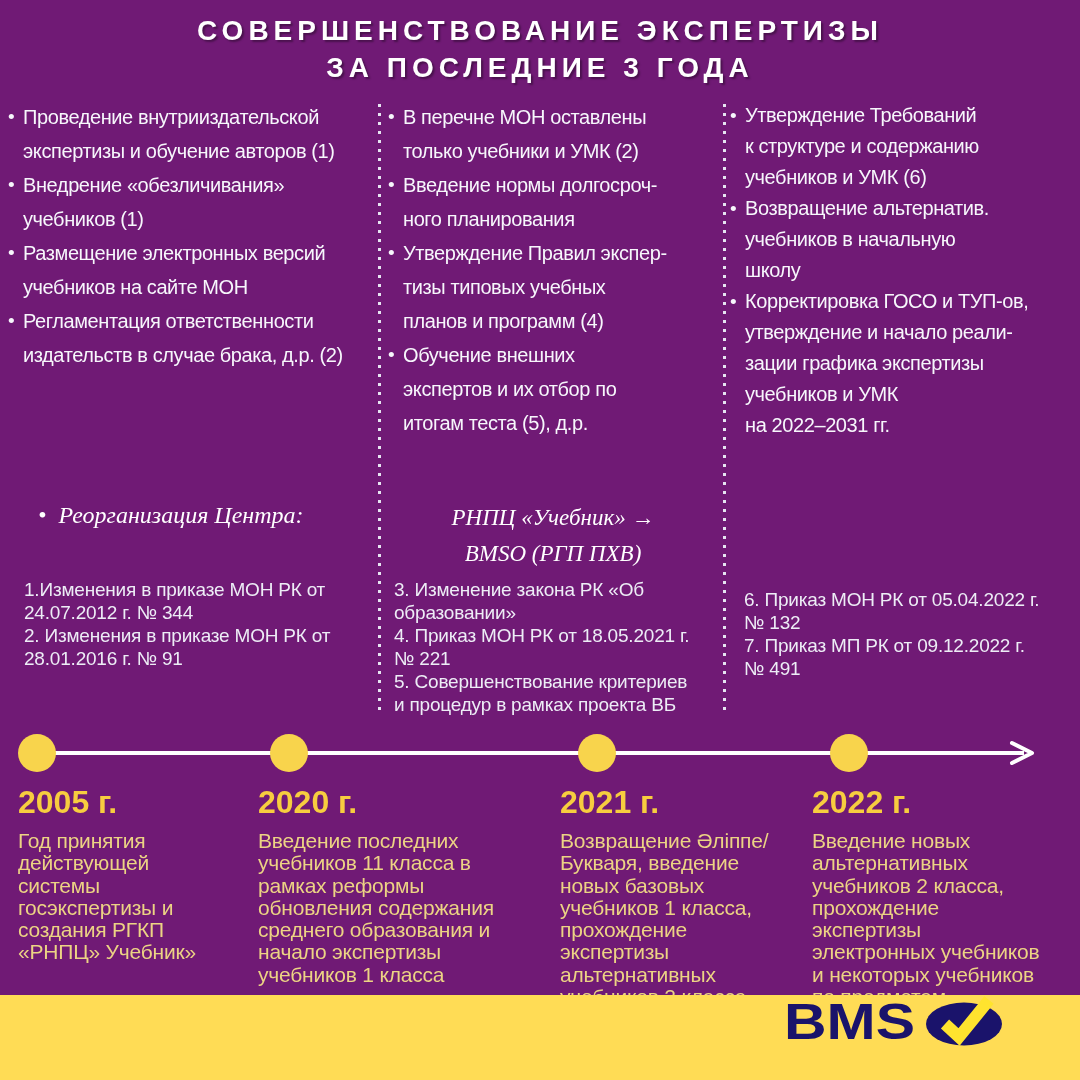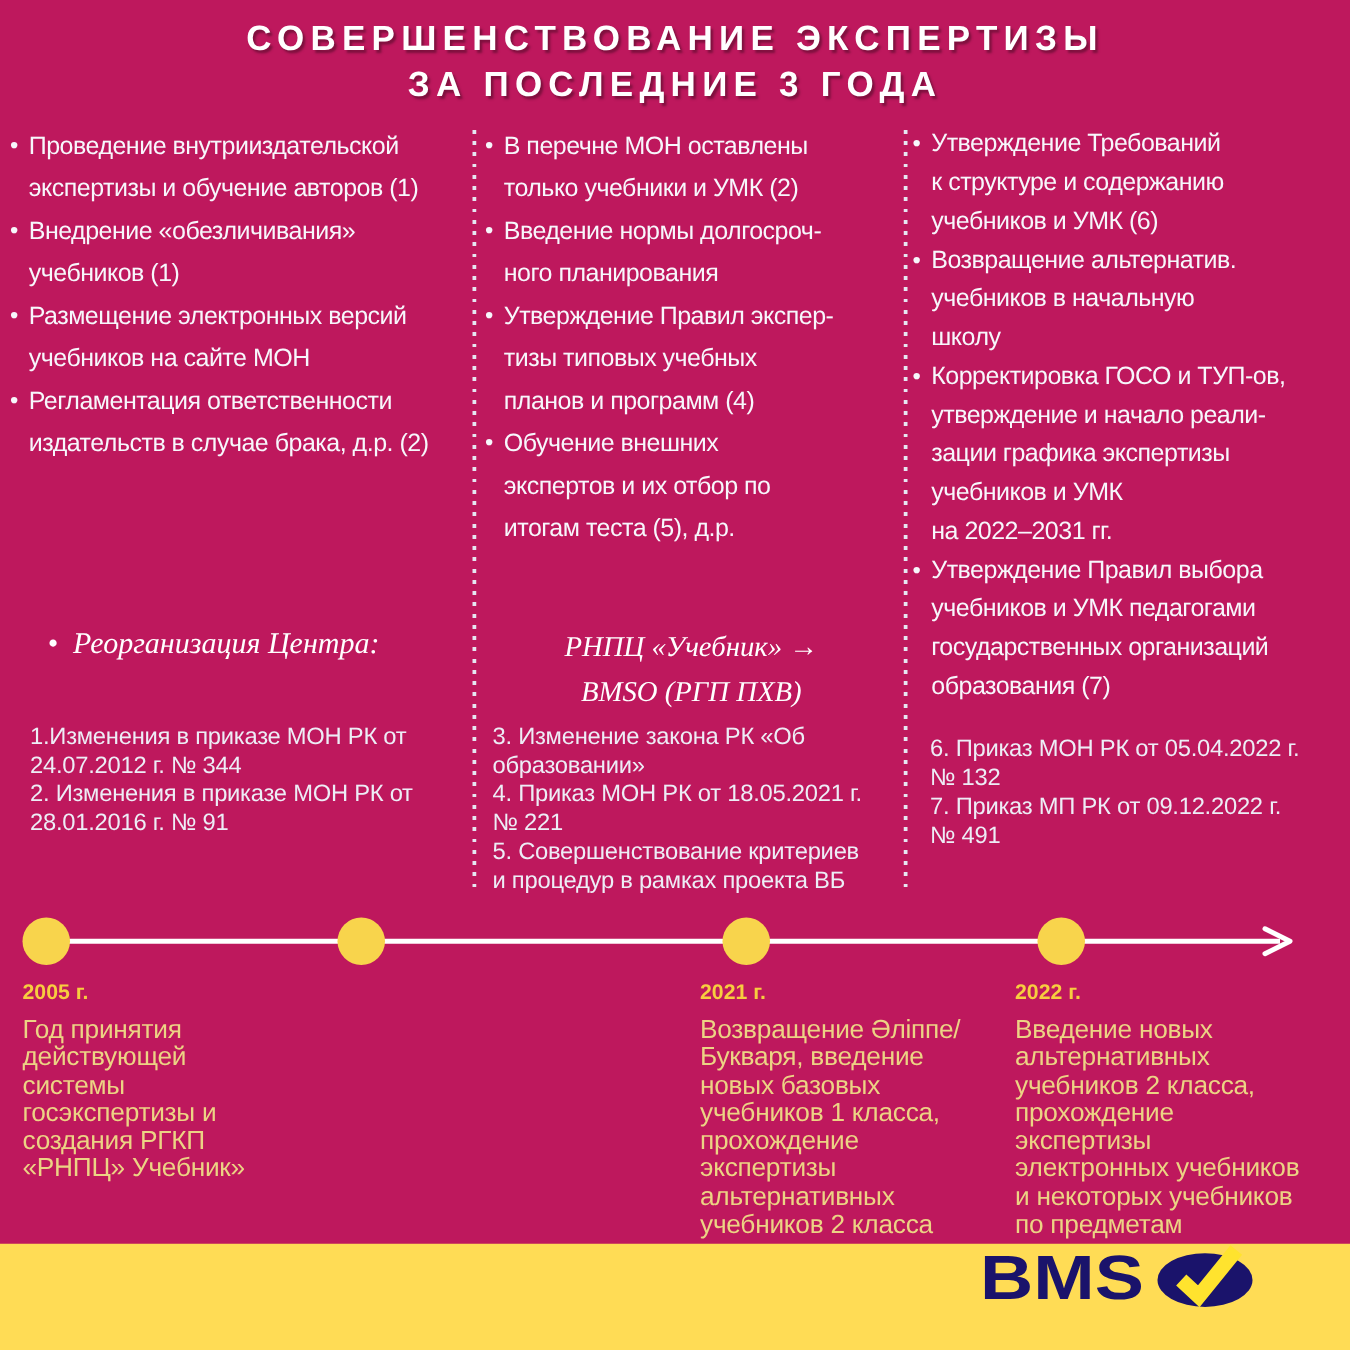--- a/index.html
+++ b/index.html
@@ -1,18 +1,18 @@
 <!DOCTYPE html>
 <html><head>
 <meta charset="utf-8">
 <style>
   html,body{margin:0;padding:0;background:#0b0b3a;}
   .canvas{
     position:relative;width:1080px;height:1080px;overflow:hidden;
-    background:#be185d;
+    background:#701a75;
     font-family:"Liberation Sans", sans-serif;
     -webkit-font-smoothing:antialiased;
   }
   
   .title{
     position:absolute;top:12px;left:0;width:100%;text-align:center;
     color:#FFFFFF;font-weight:700;font-size:28px;line-height:1.33;
     letter-spacing:5px;text-shadow:2px 2px 2px rgba(0,0,0,.35);
   }
   
@@ -40,21 +40,21 @@
   .col1 .footnotes{top:478px;left:16px;width:350px;}
   .col2 .footnotes{top:478px;left:6px;width:330px;}
   .col3 .footnotes{top:488px;left:14px;width:330px;}
   .fn{white-space:pre-line;}
   
   .tl-arrow{position:absolute;left:0;top:738px;}
   .dot{position:absolute;top:734px;width:38px;height:38px;border-radius:50%;background:#F8D44C;}
   .dot1{left:18px}.dot2{left:270px}.dot3{left:578px}.dot4{left:830px}
   .tl-entry{position:absolute;top:784px;}
   .e1{left:18px;width:220px}.e2{left:258px;width:256px}.e3{left:560px;width:248px}.e4{left:812px;width:262px}
-  .year{font-size:17px;font-weight:700;color:#F7CD3F;margin-bottom:9px;}
+  .year{font-size:32px;font-weight:700;color:#F7CD3F;margin-bottom:9px;}
   .ttext{font-size:21px;line-height:1.06;color:#ECD384;white-space:pre-line;letter-spacing:-0.2px;}
   
   .footer{position:absolute;left:0;top:995px;width:1080px;height:85px;background:#FFDC55;}
   .logo{position:absolute;right:30px;top:3px;width:266px;text-align:center;}
   .logo-row{display:flex;align-items:center;justify-content:flex-start;height:48px;}
   .logo-letters{
     font-size:50px;font-weight:800;color:#1A136B;letter-spacing:0px;line-height:1;
     transform:scaleX(1.18);transform-origin:left center;
   }
   .logo-o{margin-left:30px;display:inline-flex;}
@@ -127,24 +127,20 @@
 к структуре и содержанию
 учебников и УМК (6)</li>
       <li>Возвращение альтернатив.
 учебников в начальную
 школу</li>
       <li>Корректировка ГОСО и ТУП-ов,
 утверждение и начало реали-
 зации графика экспертизы
 учебников и УМК
 на 2022–2031 гг.</li>
-      <li>Утверждение Правил выбора
-учебников и УМК педагогами
-государственных организаций
-образования (7)</li>
     </ul>
     <div class="footnotes">
       <div class="fn">6. Приказ МОН РК от 05.04.2022 г.
 № 132</div>
       <div class="fn">7. Приказ МП РК от 09.12.2022 г.
 № 491</div>
     </div>
   </section>
 
   <svg class="tl-arrow" width="1080" height="30" viewBox="0 0 1080 30">
@@ -157,20 +153,30 @@
   <div class="dot dot4"></div>
 
   <div class="tl-entry e1">
     <div class="year">2005 г.</div>
     <div class="ttext">Год принятия
 действующей
 системы
 госэкспертизы и
 создания РГКП
 «РНПЦ» Учебник»</div>
+  </div>
+  <div class="tl-entry e2">
+    <div class="year">2020 г.</div>
+    <div class="ttext">Введение последних
+учебников 11 класса в
+рамках реформы
+обновления содержания
+среднего образования и
+начало экспертизы
+учебников 1 класса</div>
   </div>
   <div class="tl-entry e3">
     <div class="year">2021 г.</div>
     <div class="ttext">Возвращение Әліппе/
 Букваря, введение
 новых базовых
 учебников 1 класса,
 прохождение
 экспертизы
 альтернативных

